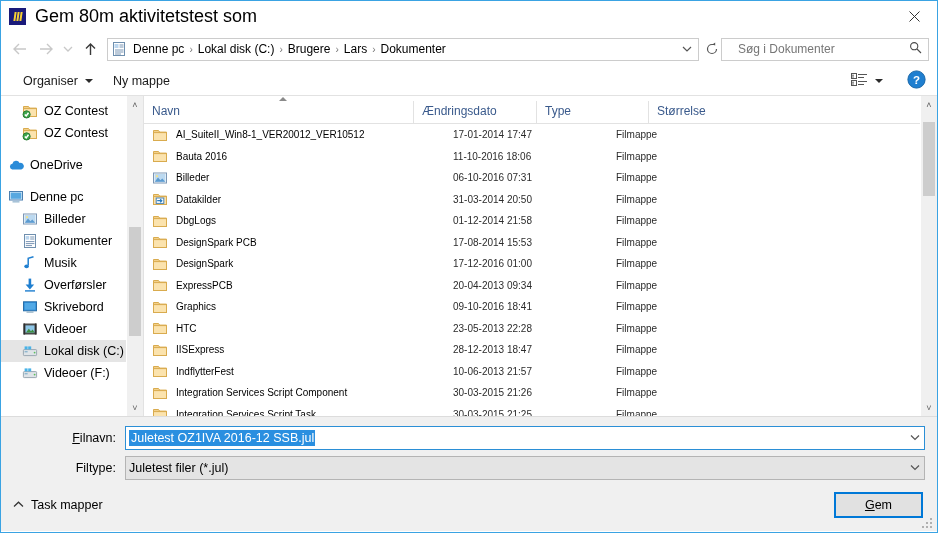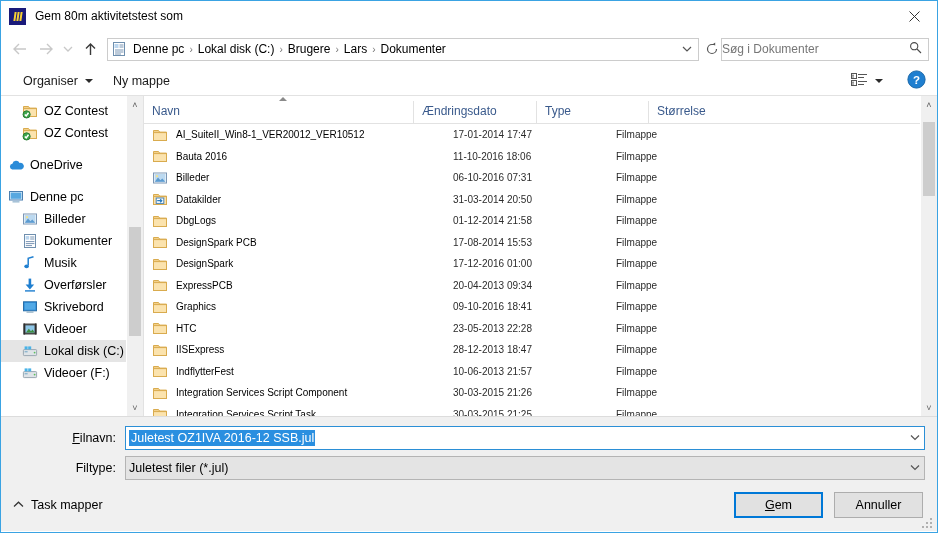--- a/index.html
+++ b/index.html
@@ -41,21 +41,21 @@
     gap: 1px;
   }
   #app-icon i {
     display: block;
     width: 2px; height: 9px;
     background: #f5d033;
     transform: skewX(-8deg);
   }
   #title-text {
     margin-left: 9px;
-    font-size: 12px;
+    font-size: 18px;
     color: #000;
     white-space: nowrap;
   }
   #close-btn {
     position: absolute;
     right: 0; top: 0;
     width: 46px; height: 30px;
     display: flex; align-items: center; justify-content: center;
     cursor: default;
   }
@@ -116,21 +116,21 @@
     display: flex; align-items: center; justify-content: center;
     flex: none;
     color: #444;
   }
   #searchbox {
     width: 208px; height: 23px;
     border: 1px solid #cccccc;
     background: #ffffff;
     display: flex;
     align-items: center;
-    padding: 0 6px 0 0;
+    padding: 0 6px 0 16px;
     flex: none;
   }
   #search-input {
     flex: 1;
     border: none;
     outline: none;
     font-family: "Liberation Sans", sans-serif;
     font-size: 12px;
     color: #000;
     background: transparent;
@@ -913,21 +913,20 @@
     <div id="hide-folders">
       <span class="chev">
         <svg width="11" height="7" viewBox="0 0 11 7">
           <path d="M1 5.5 L5.5 1.2 L10 5.5" stroke="#333" stroke-width="1.2" fill="none"></path>
         </svg>
       </span>
       <span>Task mapper</span>
     </div>
     <div id="btns">
       <div class="dlgbtn default"><u>G</u>em</div>
-      <div class="dlgbtn">Annuller</div>
     </div>
   </div>
 
   <div id="grip">
     <div class="gdot" style="left:8px;top:8px"></div>
     <div class="gdot" style="left:4px;top:8px"></div>
     <div class="gdot" style="left:8px;top:4px"></div>
     <div class="gdot" style="left:0px;top:8px"></div>
     <div class="gdot" style="left:8px;top:0px"></div>
     <div class="gdot" style="left:4px;top:4px"></div>

